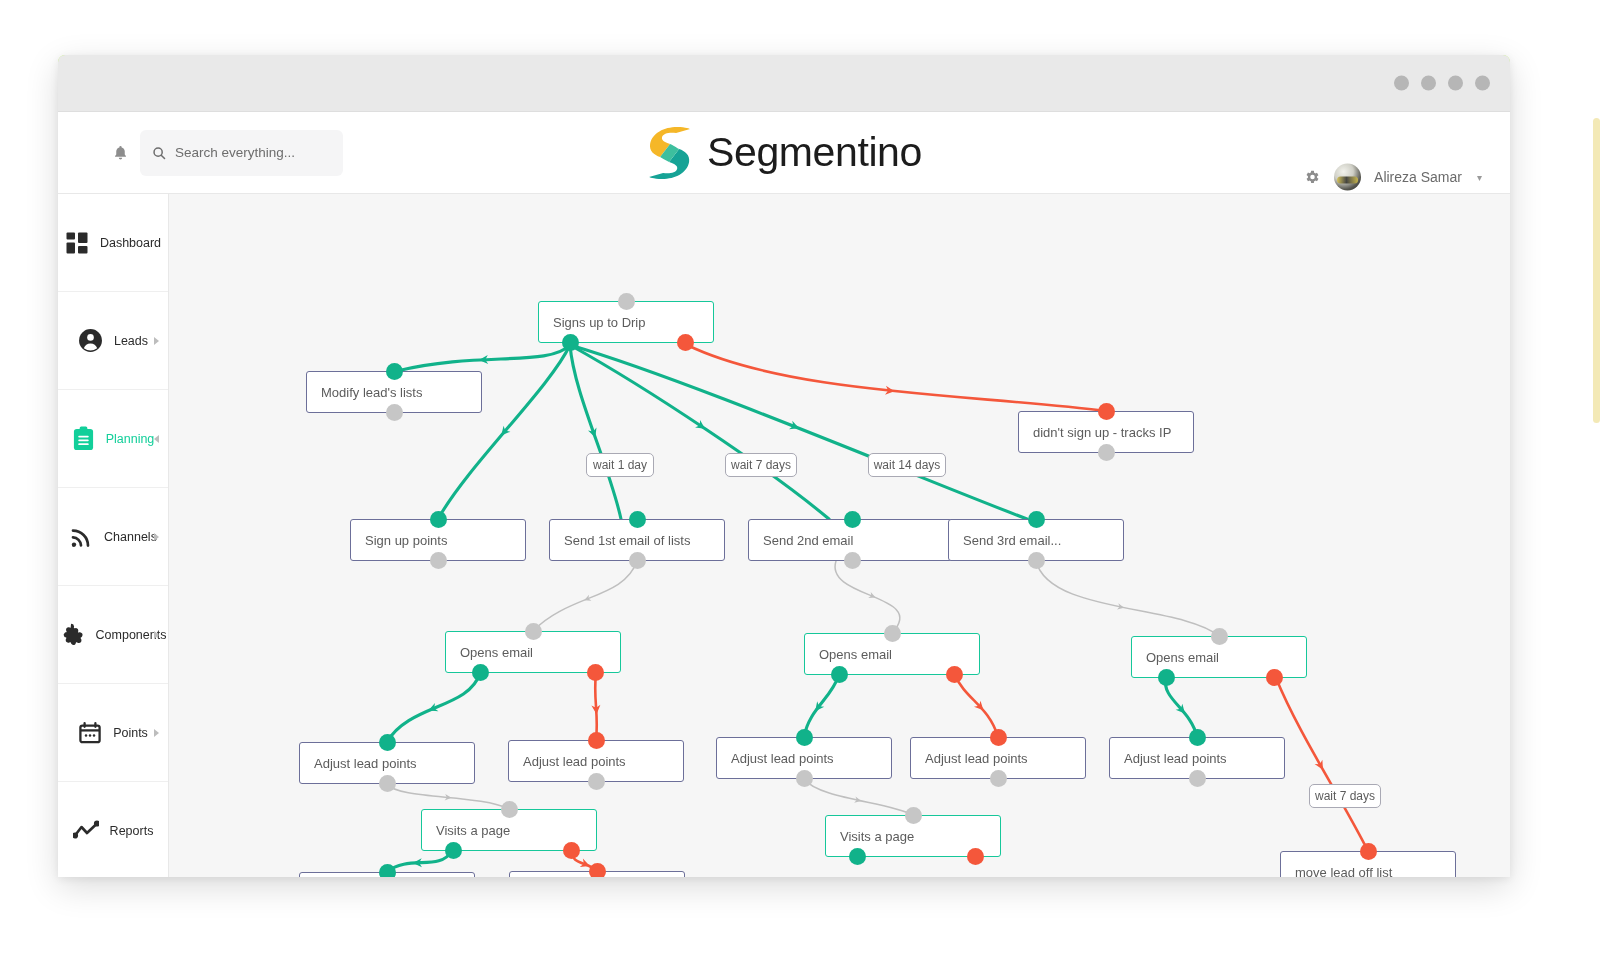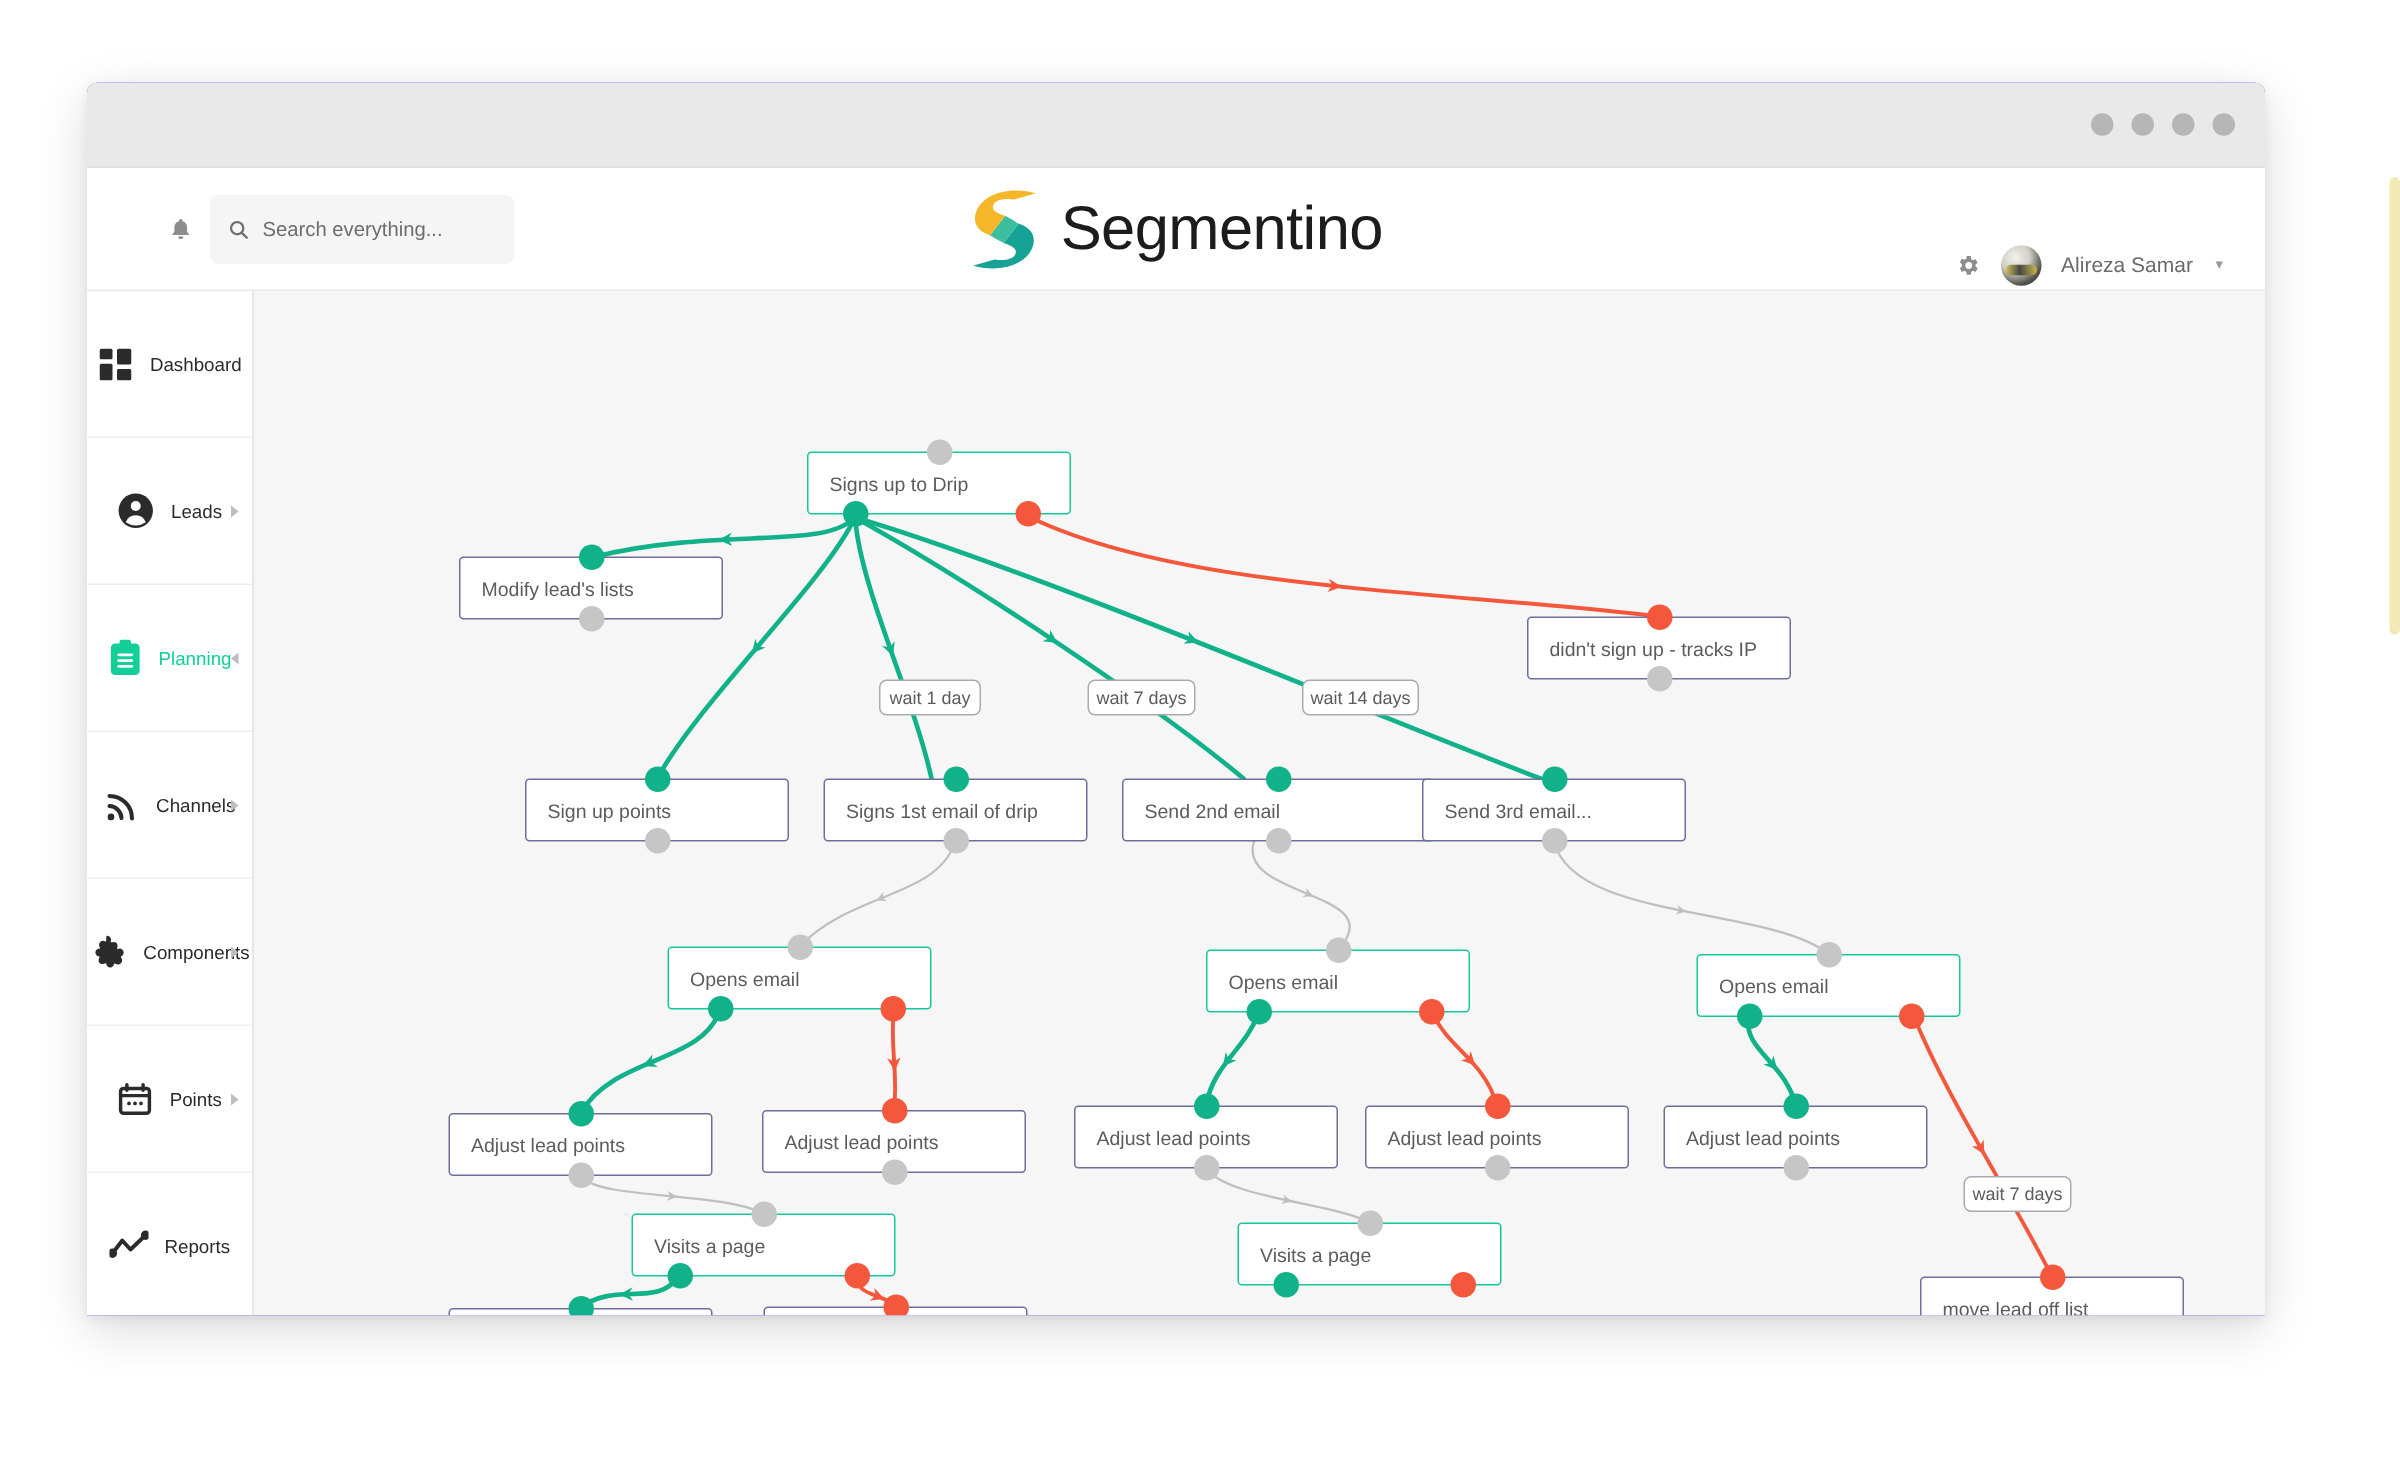--- a/index.html
+++ b/index.html
@@ -8,21 +8,21 @@
     background: #ffffff;
     font-family: "Liberation Sans", sans-serif;
     overflow: hidden;
   }
 
   
   #window {
     position: absolute;
     left: 58px; top: 55px;
     width: 1452px; height: 822px;
-    background: #8b5cf6;
+    background: #bef264;
     border-radius: 7px 7px 0 0;
     box-shadow: 0 10px 34px rgba(0,0,0,0.14), 0 2px 8px rgba(0,0,0,0.07);
     overflow: hidden;
   }
   #titlebar {
     position: absolute; left: 0; top: 0;
     width: 100%; height: 57px;
     background: #e9e9e9;
     border-bottom: 1px solid #dedede;
   }
@@ -401,21 +401,21 @@
         </div>
         <div class="node wait" style="left: 699px; top: 259px; width: 78px; height: 24px;">
           <span>wait 14 days</span>
         </div>
         <div class="node" style="left: 181px; top: 325px; width: 176px; height: 42px;">
           <span>Sign up points</span>
           <span class="port top green" style="left: calc(50% - 8.5px);"></span>
           <span class="port bot gray" style="left: calc(50% - 8.5px);"></span>
         </div>
         <div class="node" style="left: 380px; top: 325px; width: 176px; height: 42px;">
-          <span>Signs 1st email of drip</span>
+          <span>Send 1st email of lists</span>
           <span class="port top green" style="left: calc(50% - 8.5px);"></span>
           <span class="port bot gray" style="left: calc(50% - 8.5px);"></span>
         </div>
         <div class="node" style="left: 579px; top: 325px; width: 208px; height: 42px;">
           <span>Send 2nd email</span>
           <span class="port top green" style="left: calc(50% - 8.5px);"></span>
           <span class="port bot gray" style="left: calc(50% - 8.5px);"></span>
         </div>
         <div class="node" style="left: 779px; top: 325px; width: 176px; height: 42px;">
           <span>Send 3rd email...</span>

